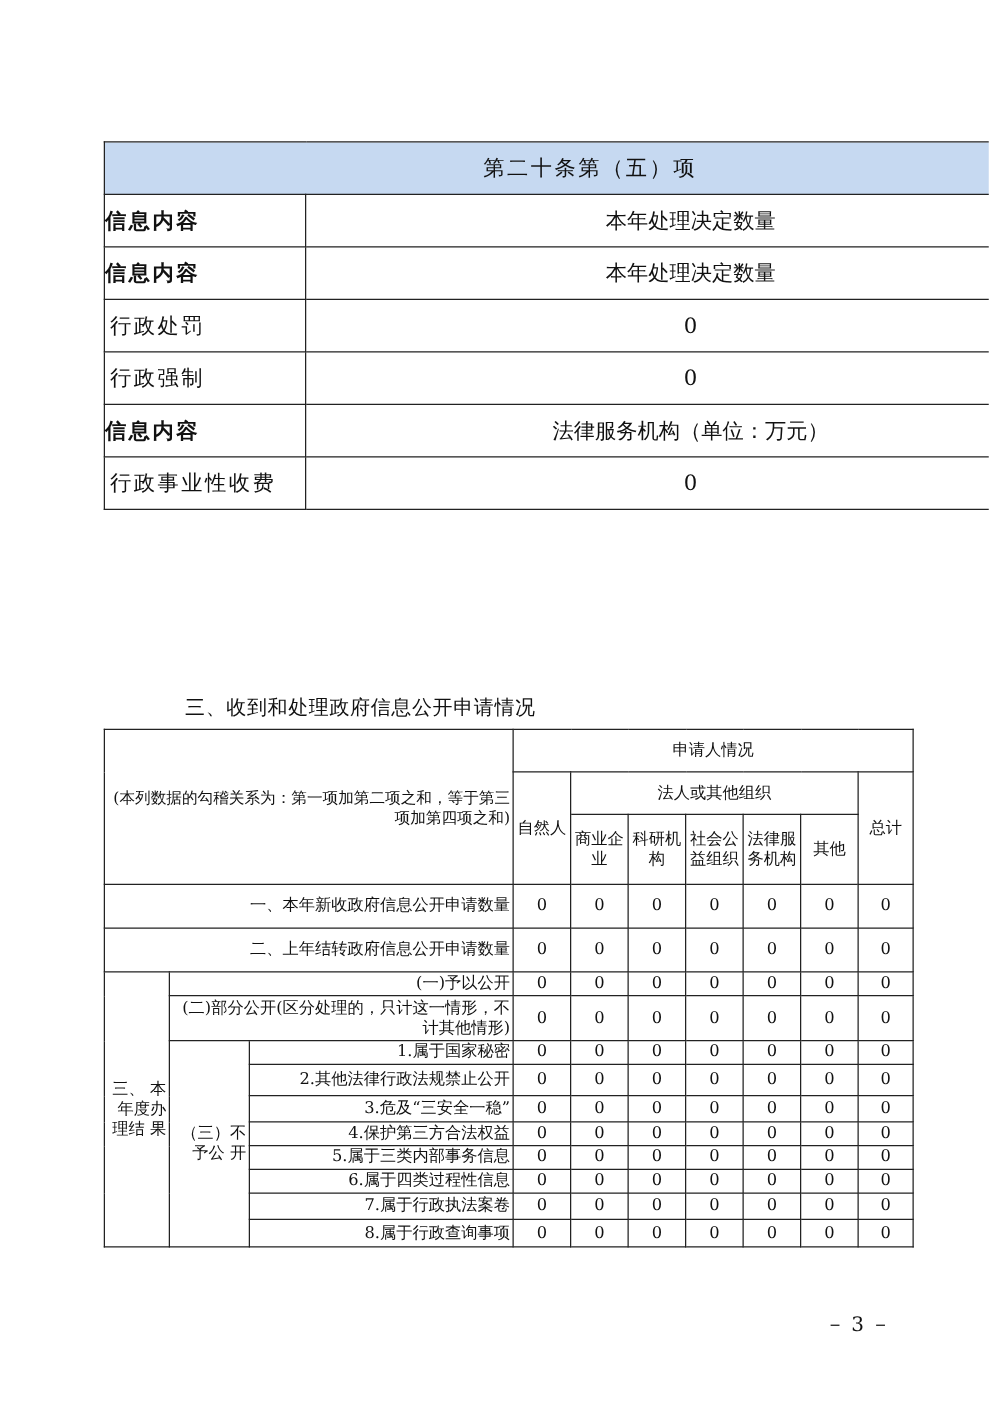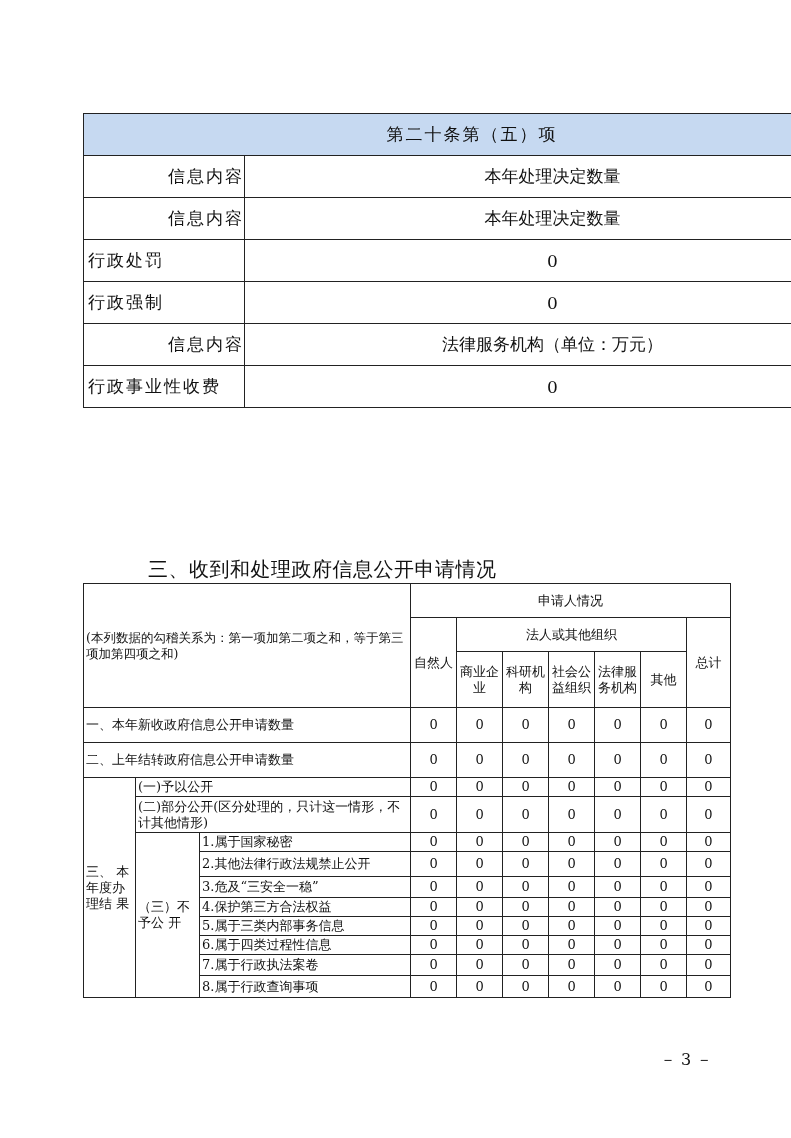--- a/index.html
+++ b/index.html
@@ -2,27 +2,27 @@
 <html><head>
 <meta charset="utf-8">
 <style>
   html, body { margin: 0; padding: 0; background: #ffffff; }
   body { width: 791px; height: 1138px; position: relative; overflow: hidden;
          font-family: "DejaVu Serif", "Liberation Serif", serif; color: #111; }
   .t1 { position: absolute; left: 83px; top: 113px; width: 778px; border-collapse: collapse; table-layout: fixed; }
   .t1 td { border: 1.5px solid #222; font-size: 17px; height: 41px; padding: 0; }
   .t1 td.hdr { background: #c6d9f1; text-align: center; letter-spacing: 2px; }
   .t1 td.lbl { text-align: left; padding-left: 4px; letter-spacing: 2px; }
-  .t1 td.lblc { text-align: right; letter-spacing: 2px; }
+  .t1 td.lblc { text-align: left; letter-spacing: 2px; font-weight: bold; }
   .t1 td.val { text-align: center; }
   .sec-title { position: absolute; left: 148px; top: 556px; font-family: "DejaVu Sans", "Liberation Sans", sans-serif;
-               font-size: 20px; letter-spacing: 0.5px; text-align: right; }
+               font-size: 16px; letter-spacing: 0.5px; text-align: right; }
   .t2 { position: absolute; left: 83px; top: 583px; width: 648px; border-collapse: collapse; table-layout: fixed; }
   .t2 td { border: 1px solid #222; font-size: 13px; padding: 0 2px; text-align: center; line-height: 16px; }
-  .t2 td.l { text-align: left; }
+  .t2 td.l { text-align: right; }
   .t2 td.sm { font-size: 12.5px; }
   .page-num { position: absolute; left: 660px; top: 1050px; font-size: 16px; }
 </style>
 </head>
 <body>
 
 <table class="t1">
   <colgroup>
       <col style="width:161px">
       <col>

